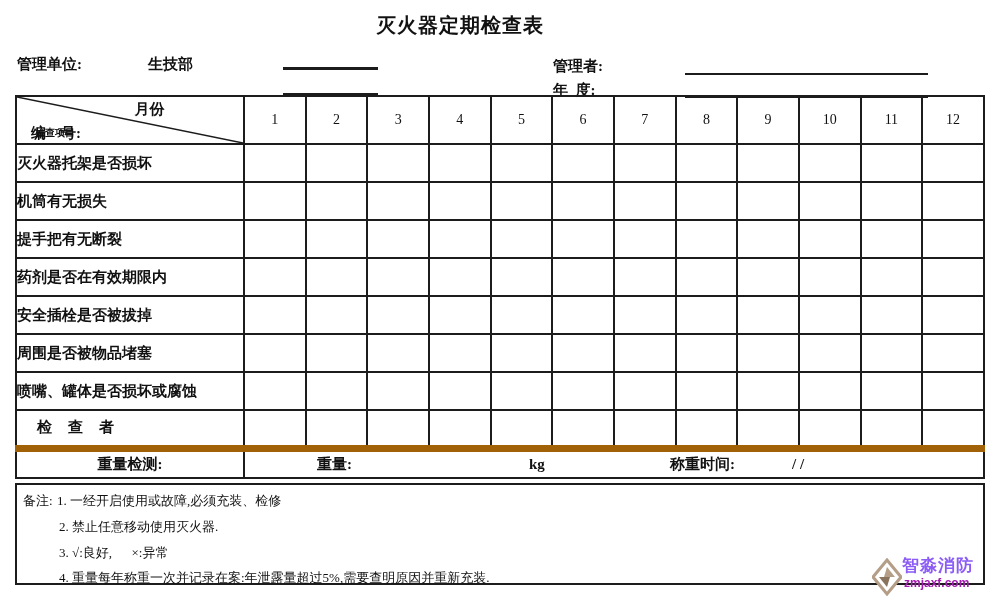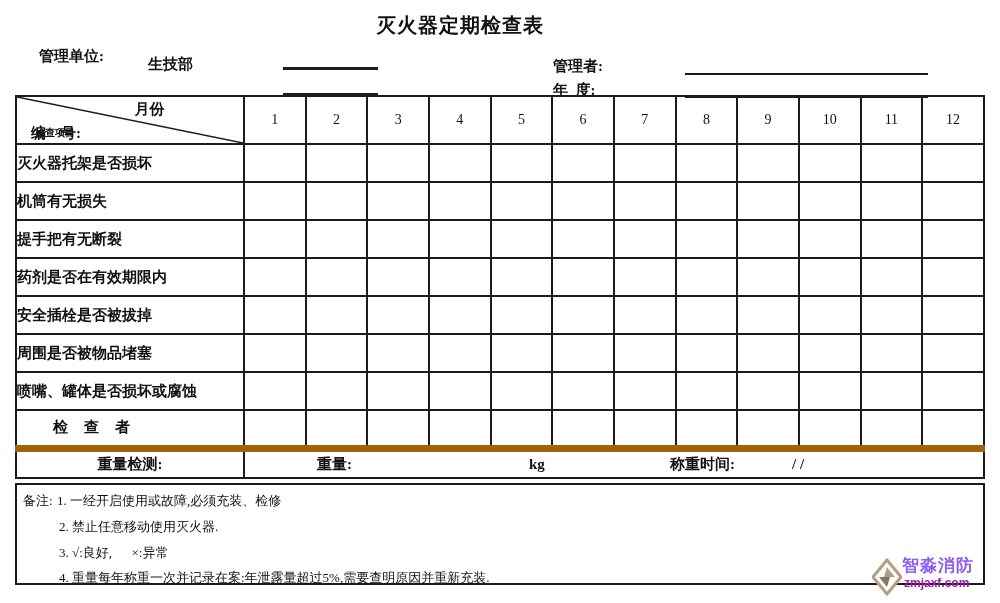--- a/index.html
+++ b/index.html
@@ -33,21 +33,21 @@
   }
   .corner-cell { position: relative; height: 48px; }
   .corner-cell svg { position: absolute; inset: 0; width: 100%; height: 100%; }
   .corner-top { position: absolute; top: 3px; left: 52%; font-size: 15px; font-weight: 600; }
   .corner-bottom { position: absolute; bottom: 3px; left: 18px; font-size: 10px; font-weight: 600; }
   .month-cell { font-size: 14px; font-weight: 500; text-align: center; height: 48px; }
   td.row-label {
     height: 38px; font-size: 15px; font-weight: 600;
     padding-left: 6px; white-space: pre;
   }
-  td.row-label.inspector { padding-left: 36px; letter-spacing: 16px; }
+  td.row-label.inspector { padding-left: 20px; letter-spacing: 16px; }
   td.data-cell { height: 38px; background: #fff; }
 
   
   tr.weight-row td { height: 30px; border-top: 7px solid #a16207; }
   .weight-label-cell { text-align: center; font-size: 15px; font-weight: 600; }
   .weight-detail-cell { position: relative; }
   .weight-detail-cell span { position: absolute; top: 50%; transform: translateY(-50%); font-size: 15px; font-weight: 600; white-space: pre; }
   .w-weight { left: 72px; }
   .w-kg { left: 284px; font-weight: 500; }
   .w-time { left: 425px; }
@@ -79,21 +79,21 @@
     position: absolute; left: 32px; top: 22px;
     font-size: 12px; font-weight: bold; color: #a21caf;
     font-family: "Liberation Sans", "DejaVu Sans", sans-serif;
   }
 </style>
 </head>
 <body>
 
 <div class="doc-title">灭火器定期检查表</div>
 
-<span class="field-label" style="left:17px; top:47px;margin-left:22px;">管理单位:</span>
+<span class="field-label" style="left:17px; top:55px;">管理单位:</span>
 <span class="field-value" style="left:148px; top:55px;">生技部</span>
 <div class="underline" style="left:283px; top:67px; width:95px; height:3px;"></div>
 
 <span class="field-label" style="left:553px; top:57px;">管理者:</span>
 <div class="underline" style="left:685px; top:73px; width:243px; height:2px;"></div>
 
 <span class="field-label" style="left:31px; top:80px;margin-top:44px;">编    号:</span>
 <div class="underline" style="left:283px; top:93px; width:95px; height:3px;"></div>
 
 <span class="field-label" style="left:553px; top:81px;">年  度:</span>

